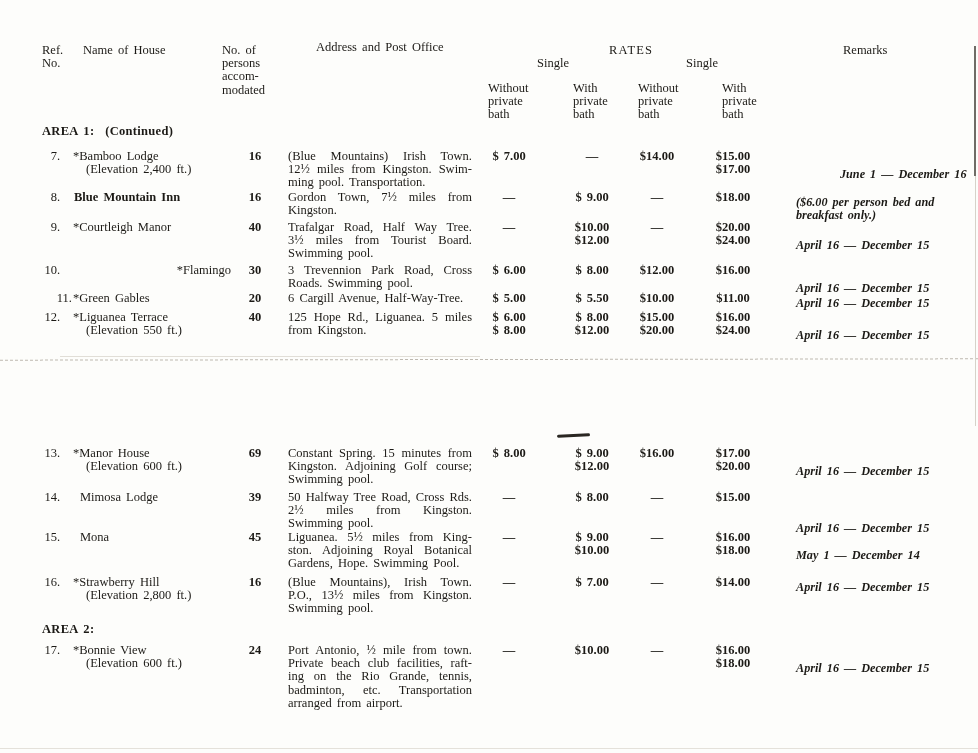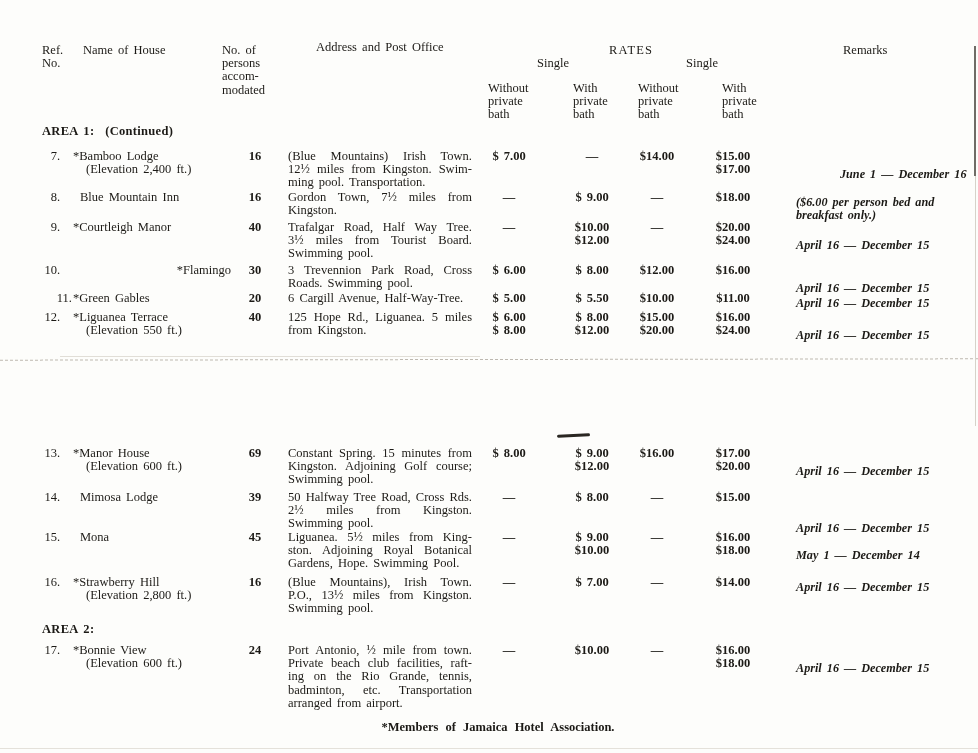--- a/index.html
+++ b/index.html
@@ -123,21 +123,21 @@
         </div>
         <div class="cell c-remarks" style="left: 796px; width: 180px; margin-left: 44px;">
           <div class="ln">&nbsp;</div>
           <div class="ln last">June 1 — December 16</div>
         </div>
       </div>
       <div class="row" style="top: 191px;">
         <div class="cell c-ref" style="left: 34px; width: 26px;">
           <div class="ln last">8.</div>
         </div>
-        <div class="cell c-name" style="left: 73px; width: 158px;">
+        <div class="cell c-name" style="left: 67px; width: 158px; font-weight: bold;">
           <div class="ln last noast">Blue Mountain Inn</div>
         </div>
         <div class="cell c-persons" style="left: 240px; width: 30px;">
           <div class="ln last">16</div>
         </div>
         <div class="cell c-address" style="left: 288px; width: 184px;">
           <div class="ln">Gordon Town, 7½ miles from</div>
           <div class="ln last">Kingston.</div>
         </div>
         <div class="cell c-rate" style="left: 481px; width: 56px;">
@@ -460,14 +460,13 @@
       </div>
     </div>
 
   <div class="seam-line"></div>
   <div class="seam-line2"></div>
   <div class="artifact-dash"></div>
   <div class="edge-line"></div>
   <div class="edge-line-faint"></div>
   <div class="bottom-shade"></div>
 
-  <div class="abs footer-note" style="left:288px; top:720px; width:420px;">*Members of Jamaica Hotel Association.</div>
 </div>
 
 </body></html>

